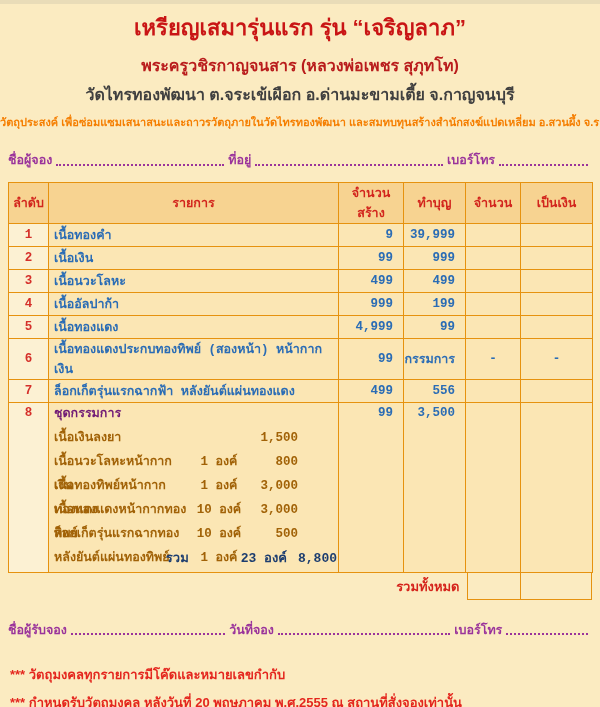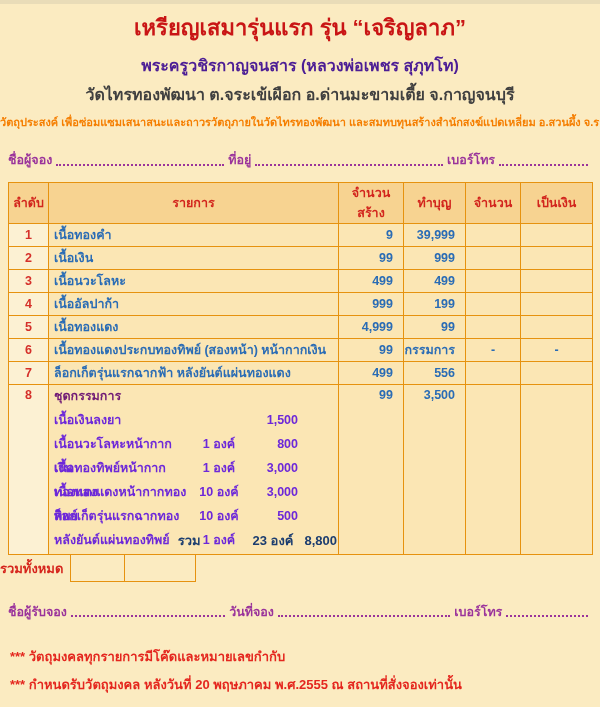--- a/index.html
+++ b/index.html
@@ -18,21 +18,21 @@
     margin-top: 9px;
     text-align: center;
     font-size: 22px;
     color: #C91515;
     line-height: 1.35;
   }
   .abbot-name {
     margin-top: 12px;
     text-align: center;
     font-size: 16px;
-    color: #4c1d95;
+    color: #b91c1c;
     line-height: 1.4;
   }
   .temple-name {
     margin-top: 7px;
     text-align: center;
     font-size: 16px;
     color: #404040;
     line-height: 1.4;
   }
   .objective {
@@ -62,20 +62,21 @@
   .dots.w1 { flex-grow: 1.7; }
   .dots.w2 { flex-grow: 1.9; }
   .dots.w3 { flex-grow: 0.9; }
 
   table.order {
     margin: 13px 8px 0 8px;
     width: 584px;
     border-collapse: collapse;
     table-layout: fixed;
     font-size: 12.5px;
+    font-family: Liberation Mono, monospace;
   }
   table.order th, table.order td {
     border: 1.5px solid #E6920F;
   }
   col.c-no    { width: 40px; }
   col.c-item  { width: 290px; }
   col.c-made  { width: 65px; }
   col.c-price { width: 62px; }
   col.c-qty   { width: 55px; }
   col.c-amt   { width: 72px; }
@@ -95,39 +96,40 @@
   td.ctr  { color: #2A6CB5; text-align: center; }
   td.blank { }
 
   tr.row8 td { vertical-align: top; }
   tr.row8 td.no, tr.row8 td.num { padding-top: 3px; }
   .r8-main { height: 23px; line-height: 23px; color: #701a75; }
   .r8-sub {
     display: flex;
     height: 24px;
     line-height: 24px;
-    color: #6d28d9;
+    color: #a16207;
   }
   .r8-sub .s-name { flex: 1 1 auto; }
   .r8-sub .s-qty  { flex: 0 0 58px; text-align: center; margin-top: 24px; }
   .r8-sub .s-price{ flex: 0 0 50px; text-align: right; margin-right: 40px; }
   .r8-total {
     display: flex;
     justify-content: flex-end;
     height: 26px;
     line-height: 26px;
     color: #1C3D6F;
     font-size: 13px;
   }
   .r8-total .t-label { margin-right: 52px; }
   .r8-total .t-qty   { margin-right: 11px; }
   .r8-total .t-amt   { margin-right: 1px; }
 
   .grand-total-row {
     display: flex;
+    justify-content: flex-end;
     margin: 0 8px 0 0;
     height: 27px;
   }
   .gt-label {
     color: #D5231B;
     font-size: 13px;
     line-height: 27px;
     margin-right: 7px;
   }
   .gt-cell {

